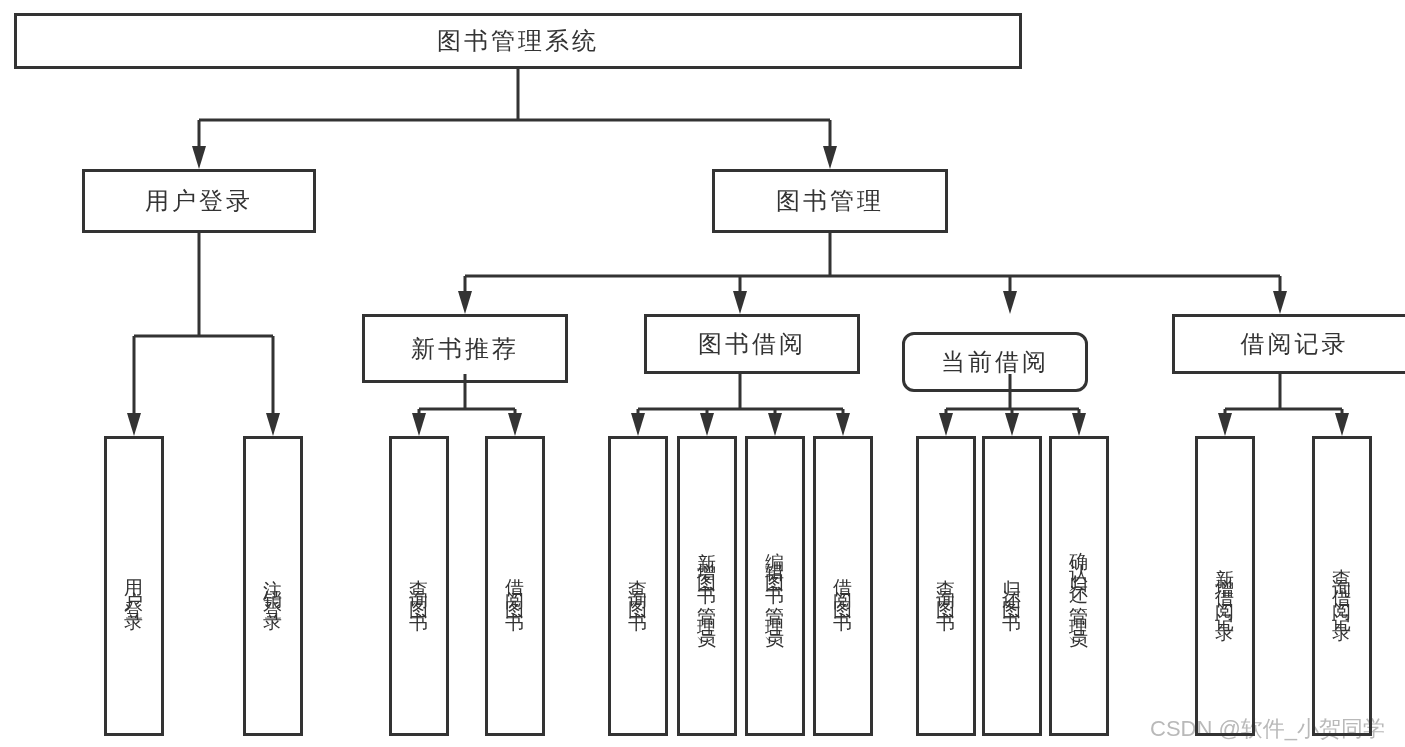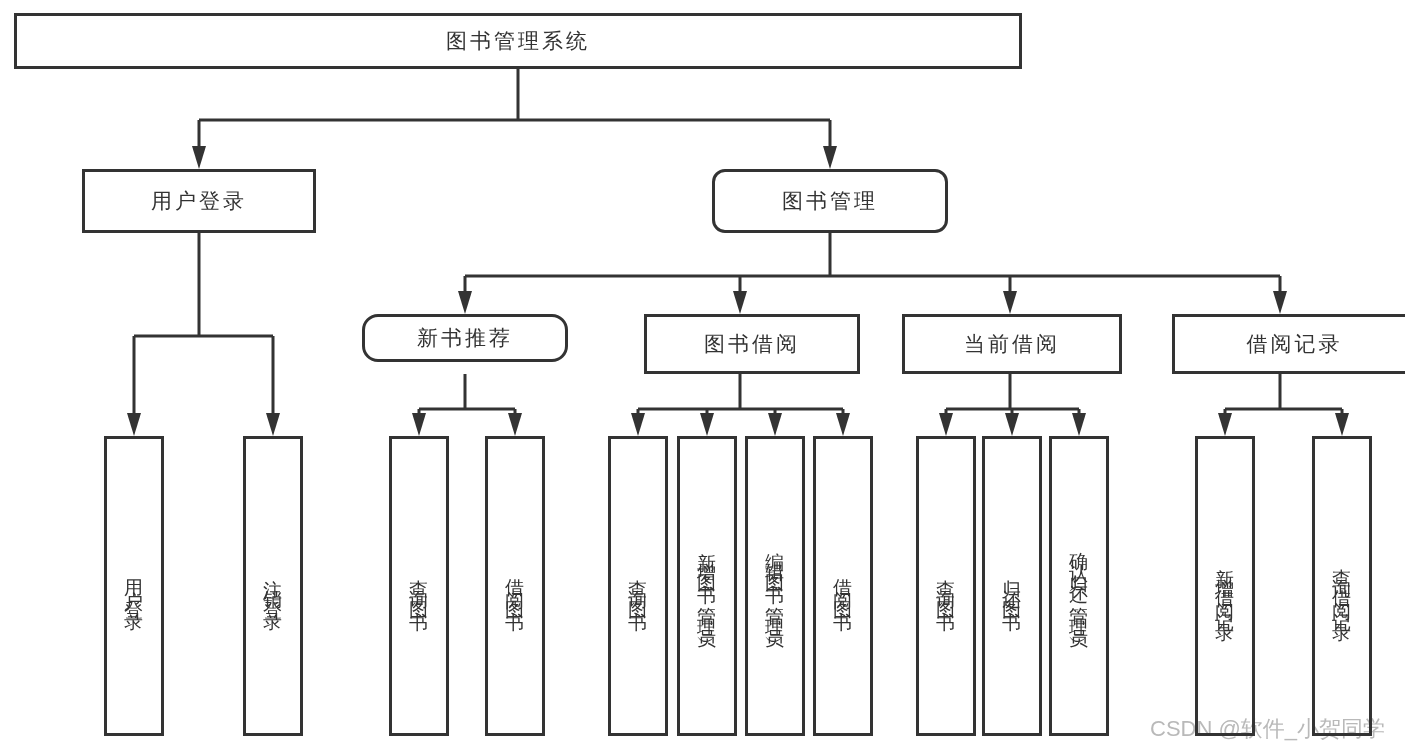--- a/index.html
+++ b/index.html
@@ -21,21 +21,21 @@
   .wires polygon{fill:var(--line);stroke:none;}
   .node{
     position:absolute;
     box-sizing:border-box;
     border:3px solid var(--line);
     background:transparent;
     color:var(--text);
     display:flex;align-items:center;justify-content:center;
     z-index:3;
   }
-  .hbox{font-size:21px;letter-spacing:3px;white-space:nowrap;}
+  .hbox{font-size:24px;letter-spacing:3px;white-space:nowrap;}
   .leaf{width:60px;height:300px;}
   .leaf .vtext{
     writing-mode:vertical-rl;
     text-orientation:mixed;
     font-size:19px;
     letter-spacing:11px;
     line-height:1;
     color:var(--text);
   }
   .wm{
@@ -86,25 +86,25 @@
     <polygon points="1079,436 1072,413 1086,413"></polygon>
 
     <path d="M1280 374 V409 M1225 409 H1342 M1225 409 V414 M1342 409 V414"></path>
     <polygon points="1225,436 1218,413 1232,413"></polygon>
     <polygon points="1342,436 1335,413 1349,413"></polygon>
   </svg>
 
   <div class="node hbox" style="left:14px;top:13px;width:1008px;height:56px;">图书管理系统</div>
 
   <div class="node hbox" style="left:82px;top:169px;width:234px;height:64px;">用户登录</div>
-  <div class="node hbox" style="left:712px;top:169px;width:236px;height:64px;border-radius:13px;">图书管理</div>
+  <div class="node hbox" style="left:712px;top:169px;width:236px;height:64px;">图书管理</div>
 
-  <div class="node hbox" style="left:362px;top:314px;width:206px;height:48px;border-radius:16px;">新书推荐</div>
+  <div class="node hbox" style="left:362px;top:314px;width:206px;height:69px;">新书推荐</div>
   <div class="node hbox" style="left:632px;top:314px;width:216px;height:60px;margin-left:12px;">图书借阅</div>
-  <div class="node hbox" style="left:902px;top:314px;width:220px;height:60px;">当前借阅</div>
+  <div class="node hbox" style="left:902px;top:332px;width:186px;height:60px;border-radius:12px;">当前借阅</div>
   <div class="node hbox" style="left:1172px;top:314px;width:245px;height:60px;">借阅记录</div>
 
   <div class="node leaf" style="left:104px;top:436px;">
     <span class="vtext">用户登录</span>
   </div>
   <div class="node leaf" style="left:243px;top:436px;">
     <span class="vtext">注销登录</span>
   </div>
 
   <div class="node leaf" style="left:389px;top:436px;">

